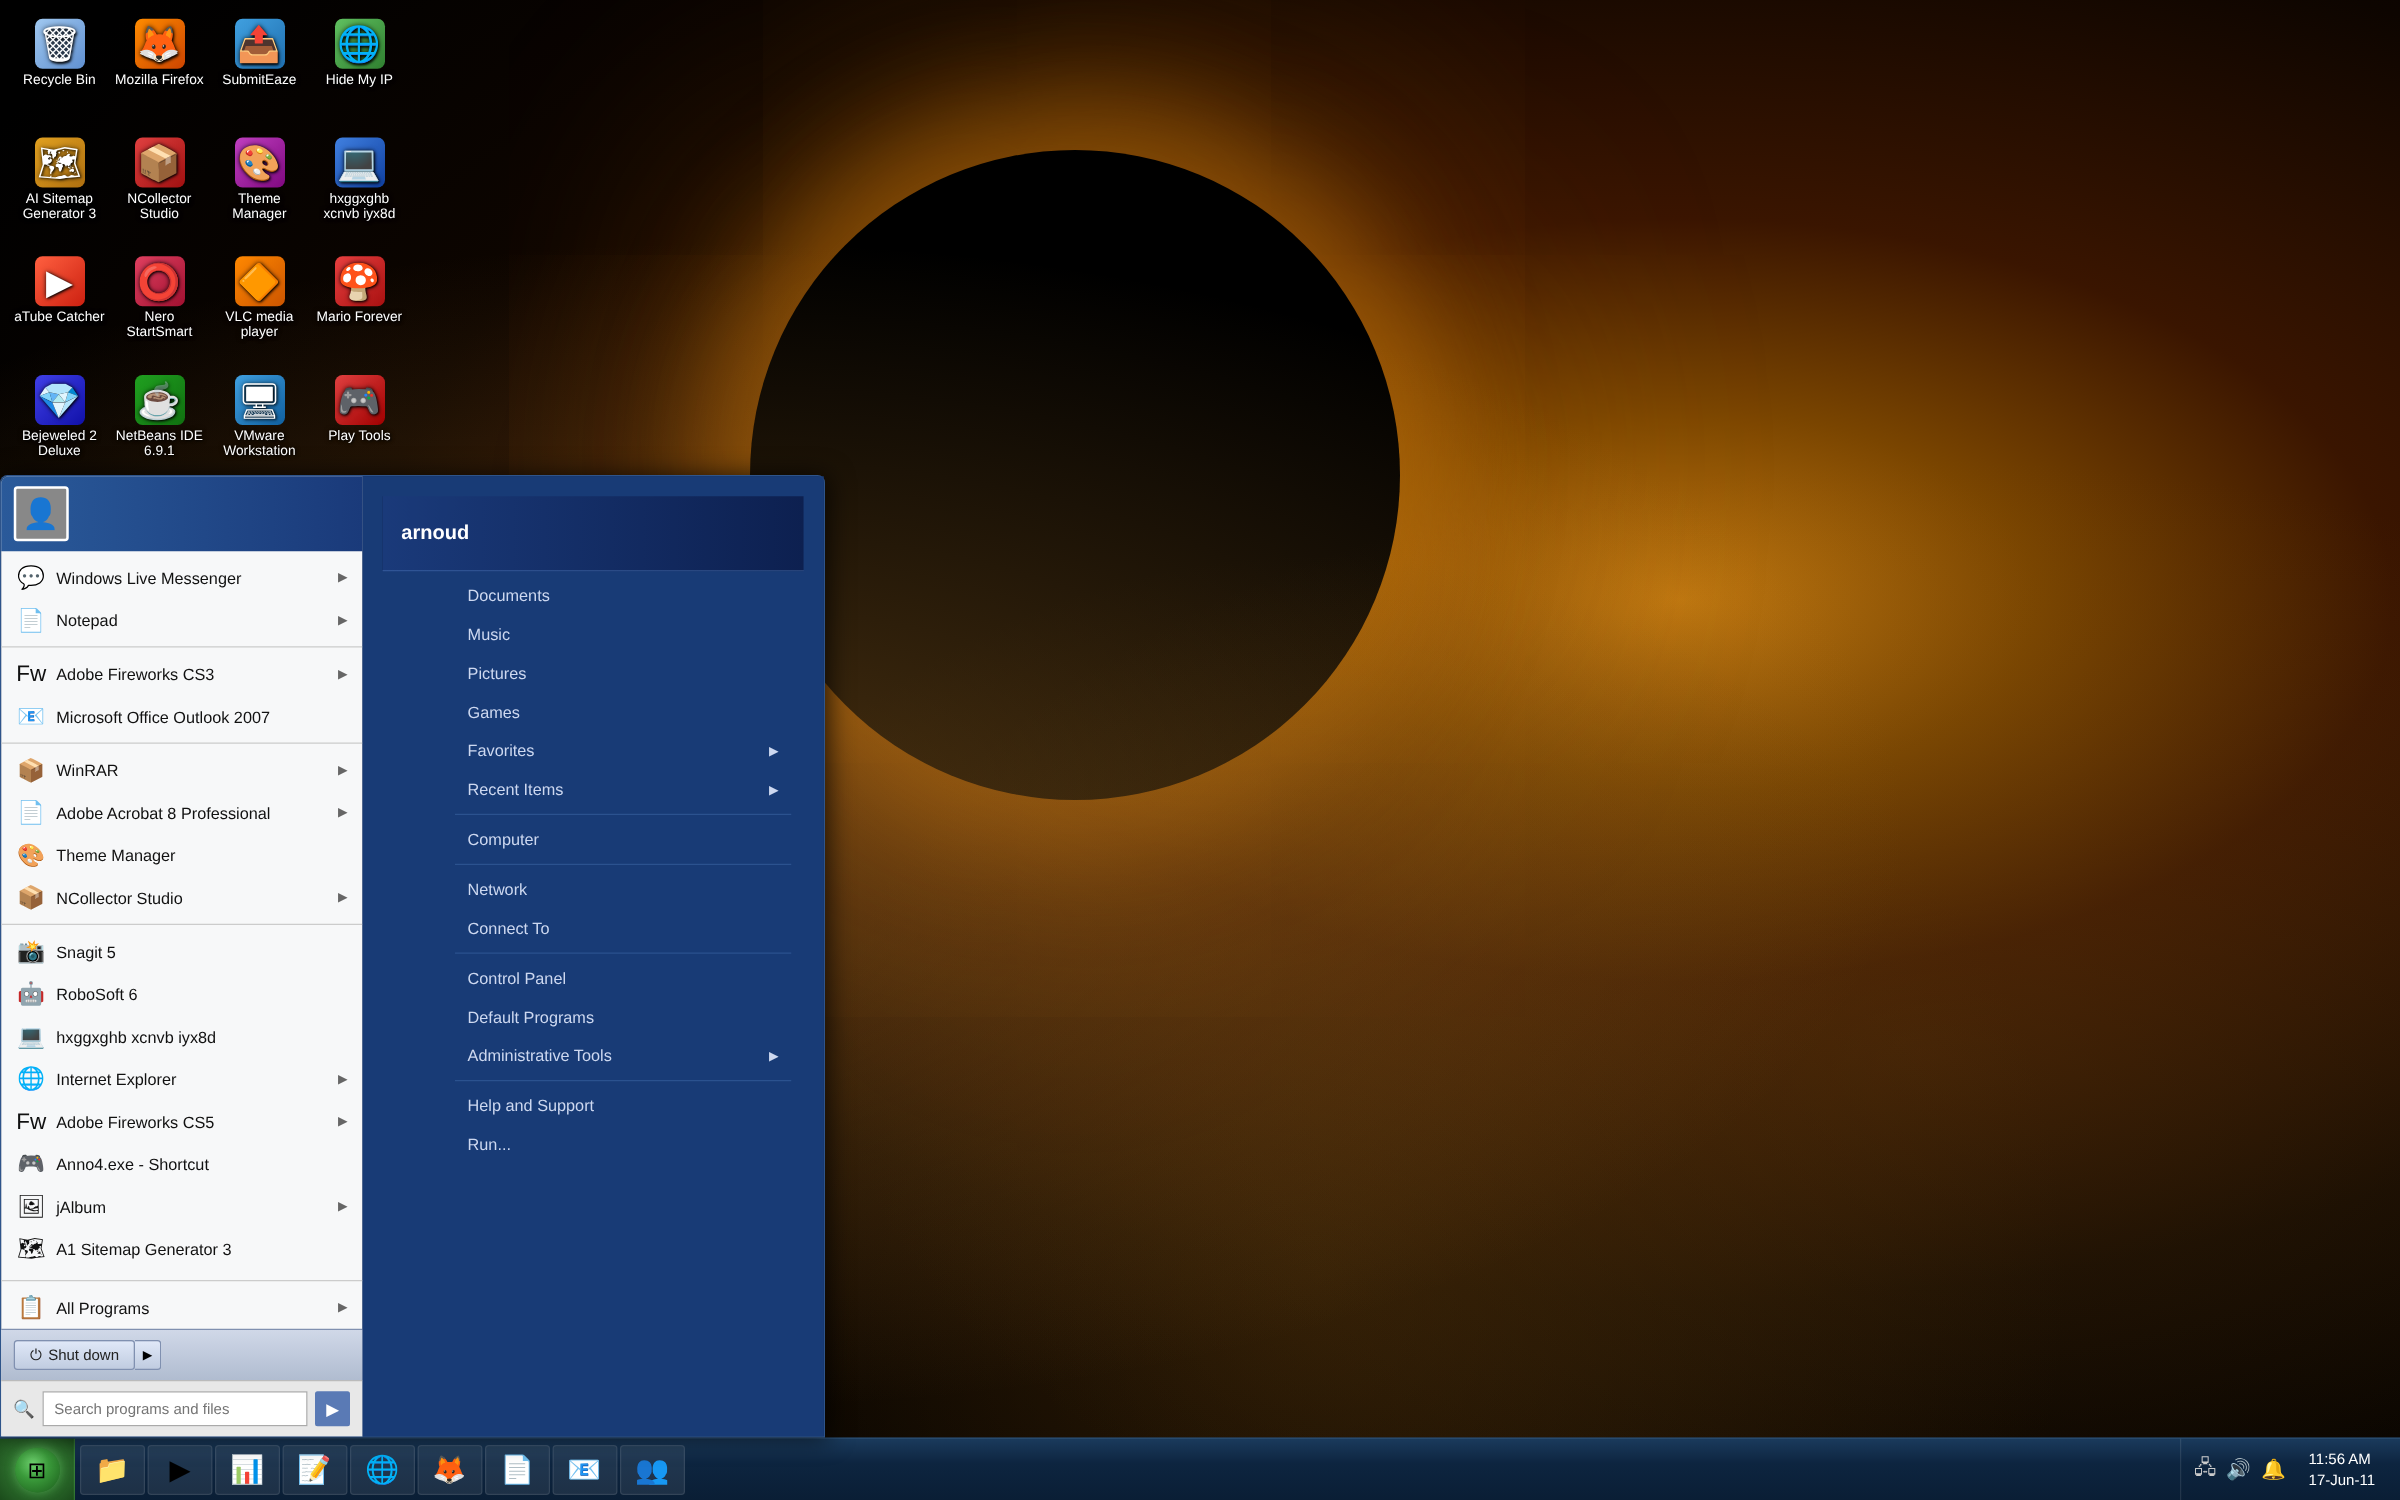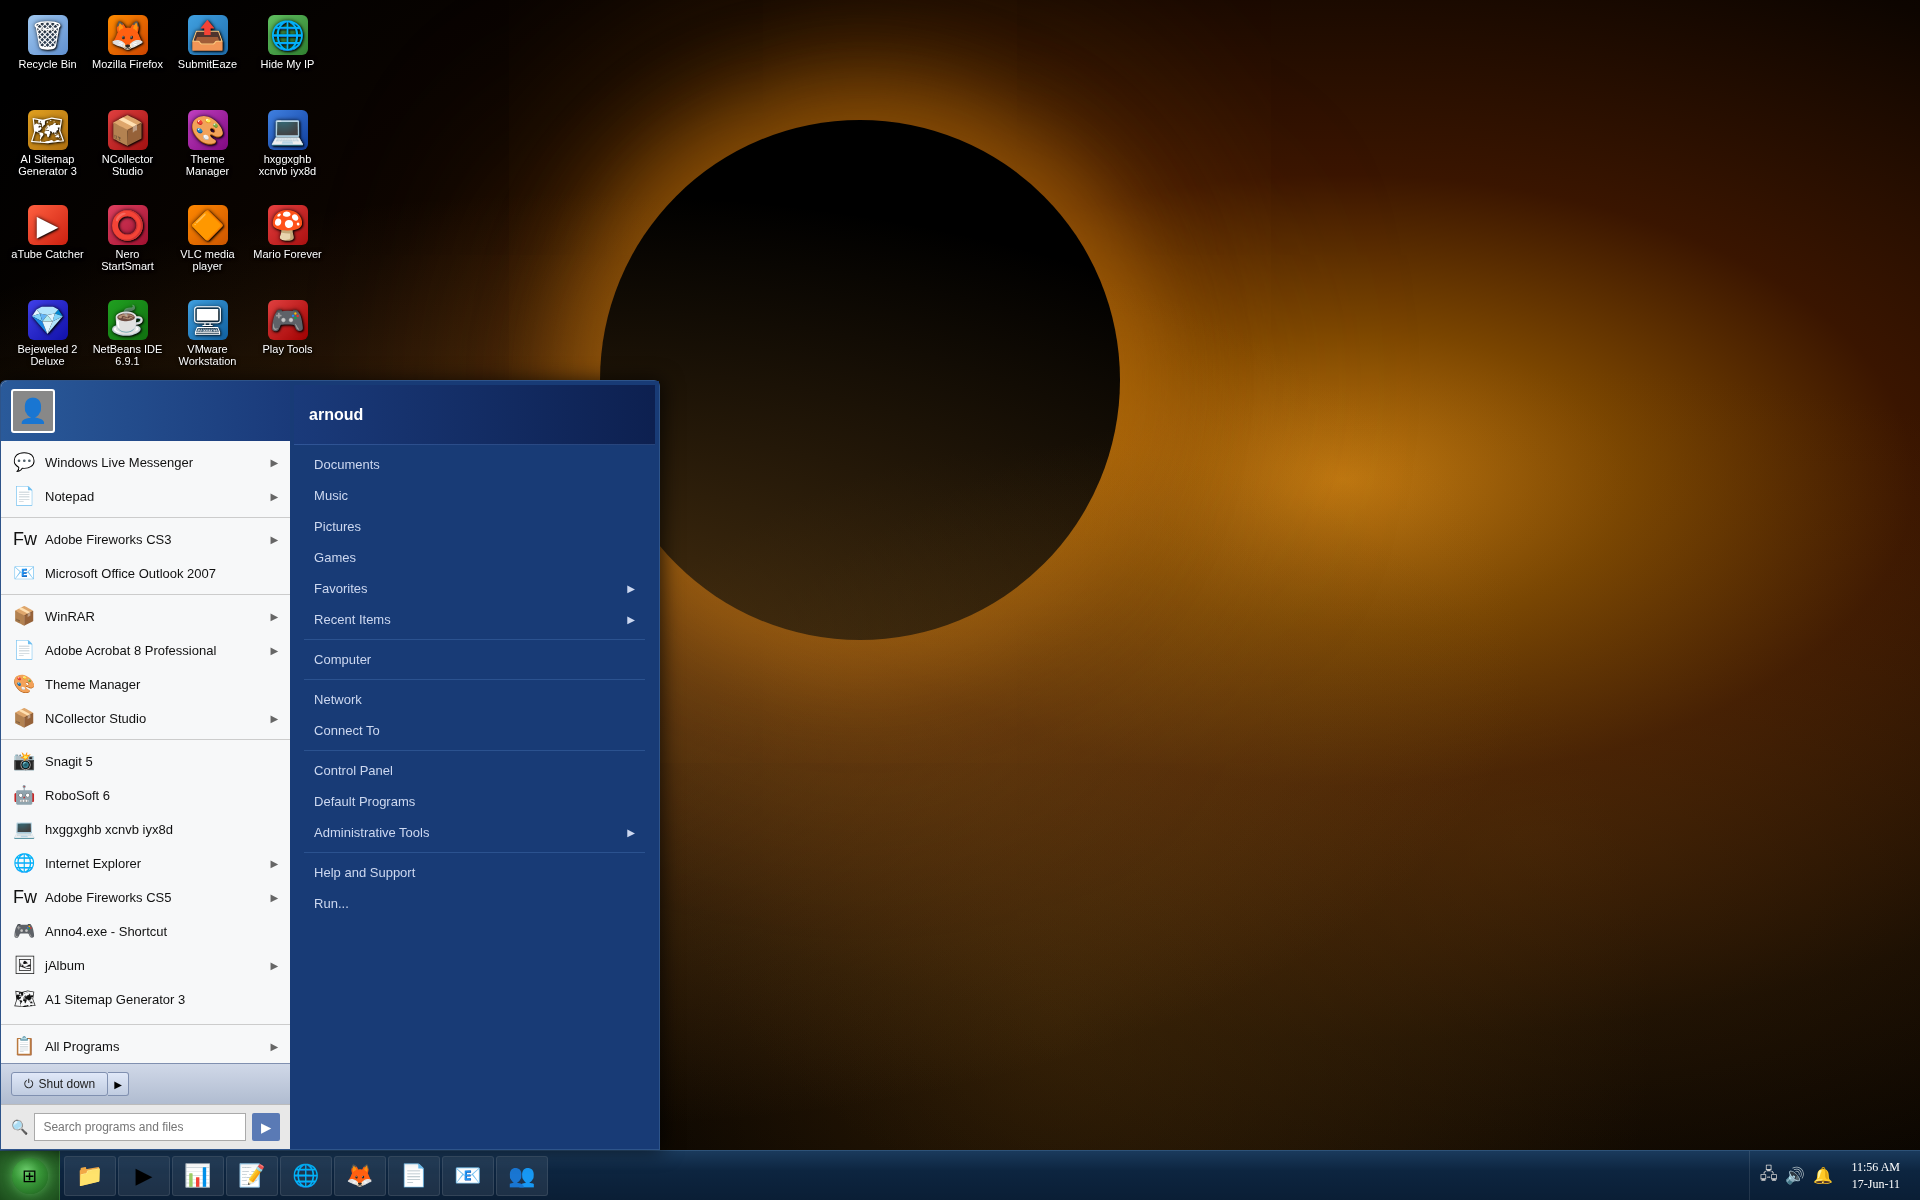--- a/index.html
+++ b/index.html
@@ -175,27 +175,25 @@
       border-left: 1px solid rgba(255,255,255,0.1);
     }
 
     .tray-icon {
       font-size: 16px;
       color: #ccc;
       cursor: pointer;
     }
 
     #clock {
-      text-align: right;
       color: #fff;
       font-size: 12px;
       line-height: 1.4;
       cursor: pointer;
       padding: 0 10px;
-      font-family: Liberation Serif, serif;
     }
 
     
     #start-menu {
       position: absolute;
       bottom: 50px;
       left: 0;
       width: 660px;
       background: rgba(12, 40, 80, 0.97);
       border: 1px solid rgba(80,130,200,0.5);
@@ -330,41 +328,42 @@
       cursor: pointer;
       font-size: 10px;
     }
 
     
     #start-right {
       width: 370px;
       background: rgba(25, 60, 120, 0.95);
       display: flex;
       flex-direction: column;
-      padding: 4px;
+      padding: 16px;
     }
 
     #right-user-area {
       height: 60px;
       background: linear-gradient(to right, #1a3a7a, #0d2050);
       display: flex;
       align-items: center;
       padding: 0 15px;
       border-bottom: 1px solid rgba(100,150,220,0.3);
     }
 
     .right-username {
       color: #fff;
       font-size: 16px;
       font-weight: bold;
     }
 
     #right-links {
       flex: 1;
       padding: 4px 0;
+      margin-left: 48px;
     }
 
     .right-item {
       display: flex;
       align-items: center;
       padding: 8px 20px;
       gap: 10px;
       cursor: pointer;
       color: #cdd8f0;
       font-size: 13px;

